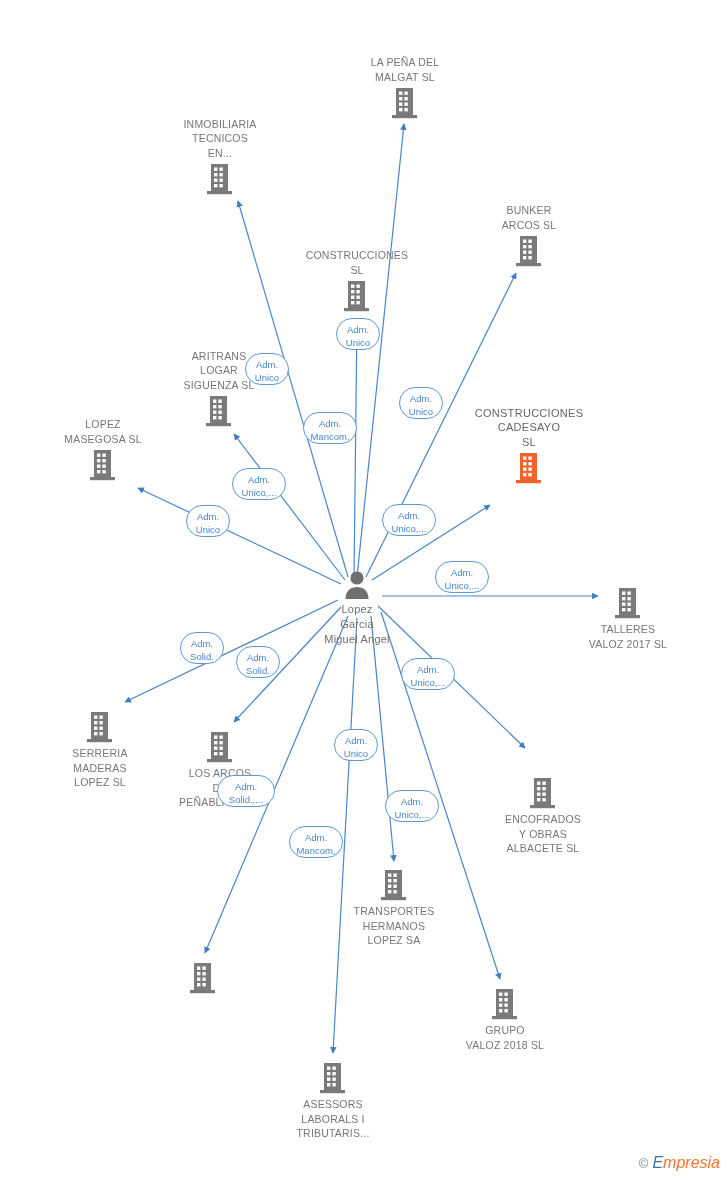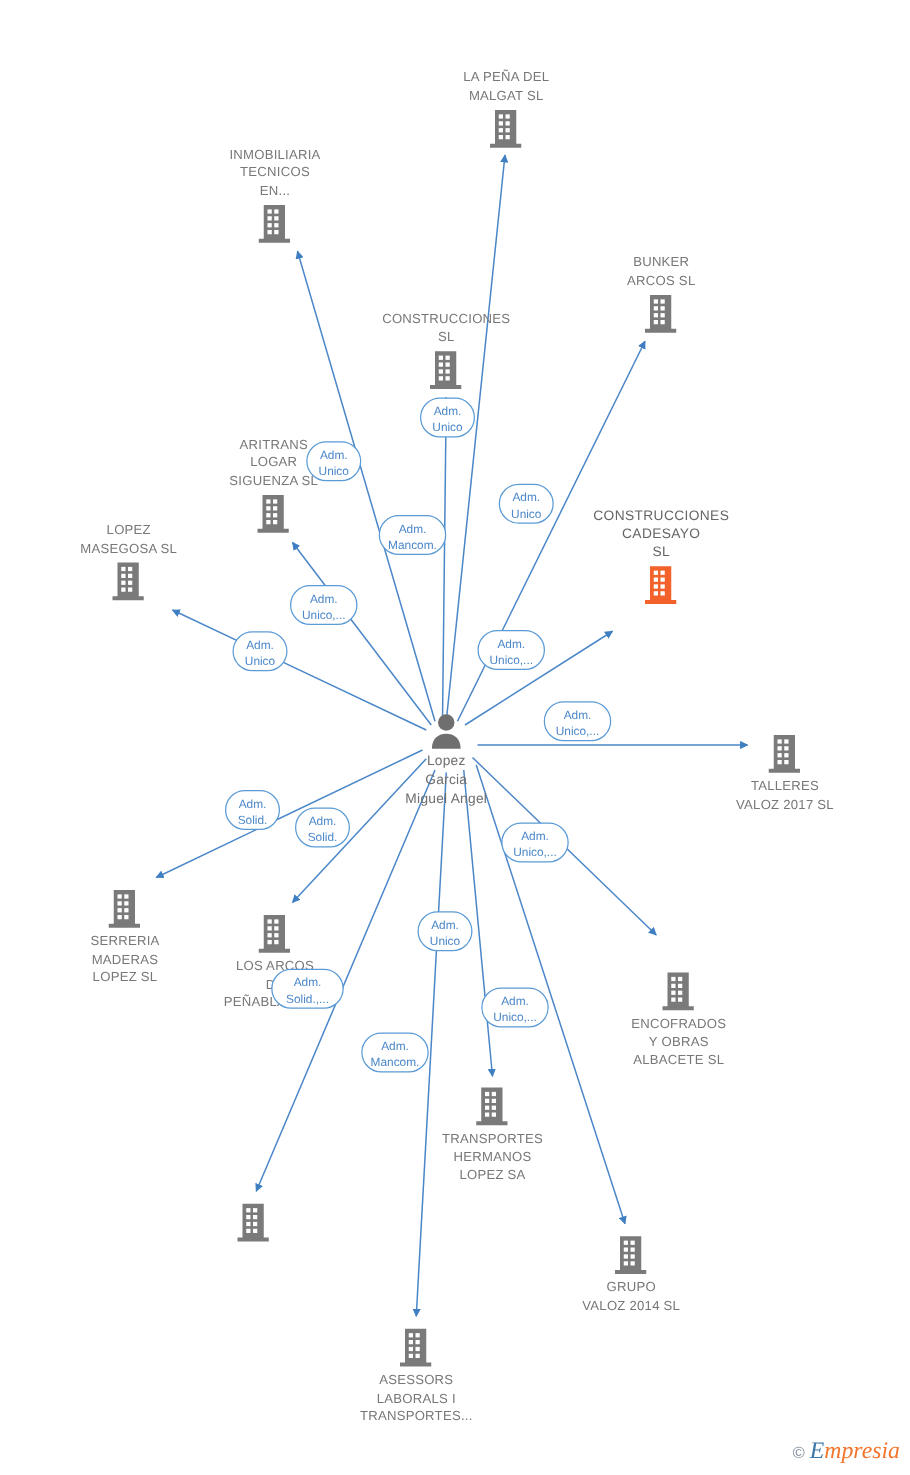--- a/index.html
+++ b/index.html
@@ -89,23 +89,23 @@
     color: #f2762e;
     display: flex;
     align-items: center;
     gap: 4px;
   }
   .watermark .copy {
     color: #7a8a99;
     font-size: 13px;
   }
   .watermark .brand {
-    font-family: Liberation Serif, serif;
+    font-family: Liberation Sans, sans-serif;
     font-style: italic;
-    font-size: 19px;
+    font-size: 16px;
     color: #f2762e;
   }
   .watermark .brand .e {
     color: #3c78a8;
   }
 </style>
 </head>
 <body>
 
 <div id="graph">
@@ -356,38 +356,38 @@
             <rect x="9" y="5.5" width="3.4" height="3.4" fill="#ffffff"></rect>
             <rect x="14.4" y="5.5" width="3.4" height="3.4" fill="#ffffff"></rect>
             <rect x="9" y="11" width="3.4" height="3.4" fill="#ffffff"></rect>
             <rect x="14.4" y="11" width="3.4" height="3.4" fill="#ffffff"></rect>
             <rect x="9" y="16.5" width="3.4" height="3.4" fill="#ffffff"></rect>
             <rect x="14.4" y="16.5" width="3.4" height="3.4" fill="#ffffff"></rect>
             <rect x="9" y="22" width="3.4" height="3.4" fill="#ffffff"></rect>
             <rect x="14.4" y="22" width="3.4" height="3.4" fill="#ffffff"></rect>
           </svg></span>
         <span class="label">GRUPO
-VALOZ 2014  SL</span>
+VALOZ 2018  SL</span>
       </div>
       <div class="node company below" style="left: 333px; top: 1061px;">
         <span class="icon-wrap"><svg width="30" height="34" viewBox="0 0 30 34" xmlns="http://www.w3.org/2000/svg">
             <rect x="6" y="2" width="17" height="28" fill="#7a7a7a"></rect>
             <rect x="2" y="29" width="25" height="3.2" fill="#7a7a7a"></rect>
             <rect x="9" y="5.5" width="3.4" height="3.4" fill="#ffffff"></rect>
             <rect x="14.4" y="5.5" width="3.4" height="3.4" fill="#ffffff"></rect>
             <rect x="9" y="11" width="3.4" height="3.4" fill="#ffffff"></rect>
             <rect x="14.4" y="11" width="3.4" height="3.4" fill="#ffffff"></rect>
             <rect x="9" y="16.5" width="3.4" height="3.4" fill="#ffffff"></rect>
             <rect x="14.4" y="16.5" width="3.4" height="3.4" fill="#ffffff"></rect>
             <rect x="9" y="22" width="3.4" height="3.4" fill="#ffffff"></rect>
             <rect x="14.4" y="22" width="3.4" height="3.4" fill="#ffffff"></rect>
           </svg></span>
         <span class="label">ASESSORS
 LABORALS I
-TRANSPORTES...</span>
+TRIBUTARIS...</span>
       </div>
       <div class="node person below" style="left: 357px; top: 570px;">
         <span class="icon-wrap"><svg width="28" height="30" viewBox="0 0 28 30" xmlns="http://www.w3.org/2000/svg">
             <circle cx="14" cy="8" r="6.6" fill="#6f6f6f"></circle>
             <path d="M2.5 29 C2.5 20.5 8 17 14 17 C20 17 25.5 20.5 25.5 29 Z" fill="#6f6f6f"></path>
           </svg></span>
         <span class="label">Lopez
 Garcia
 Miguel Angel</span>
       </div>

